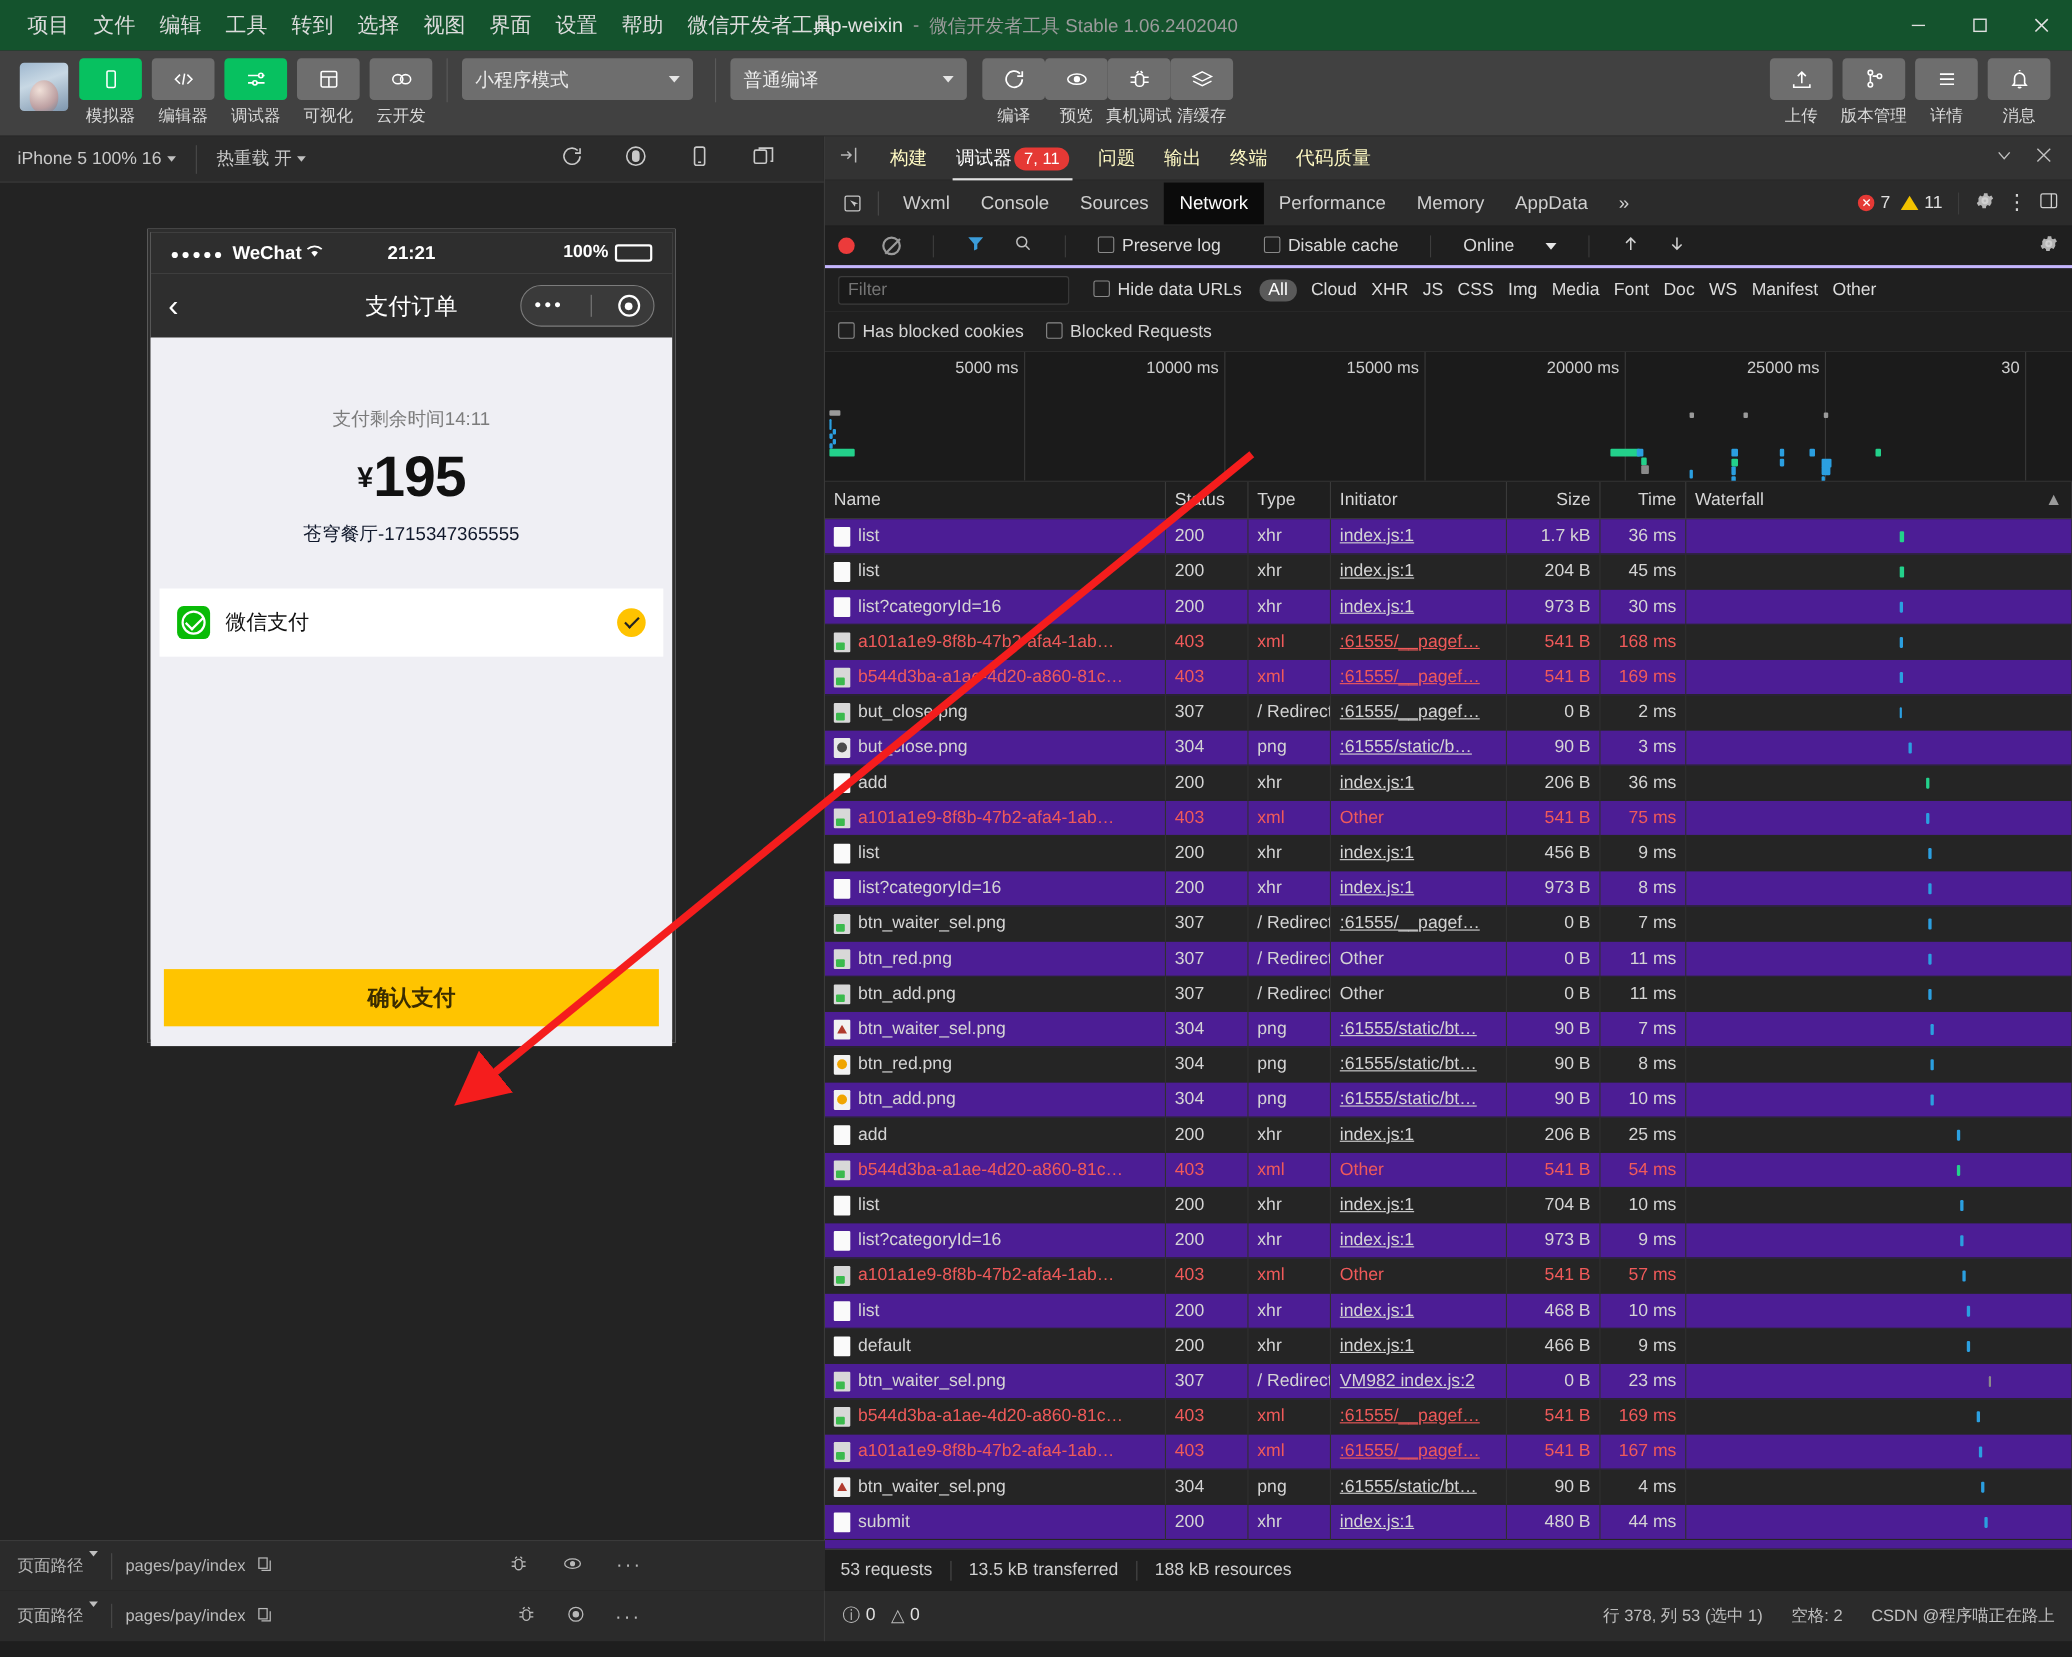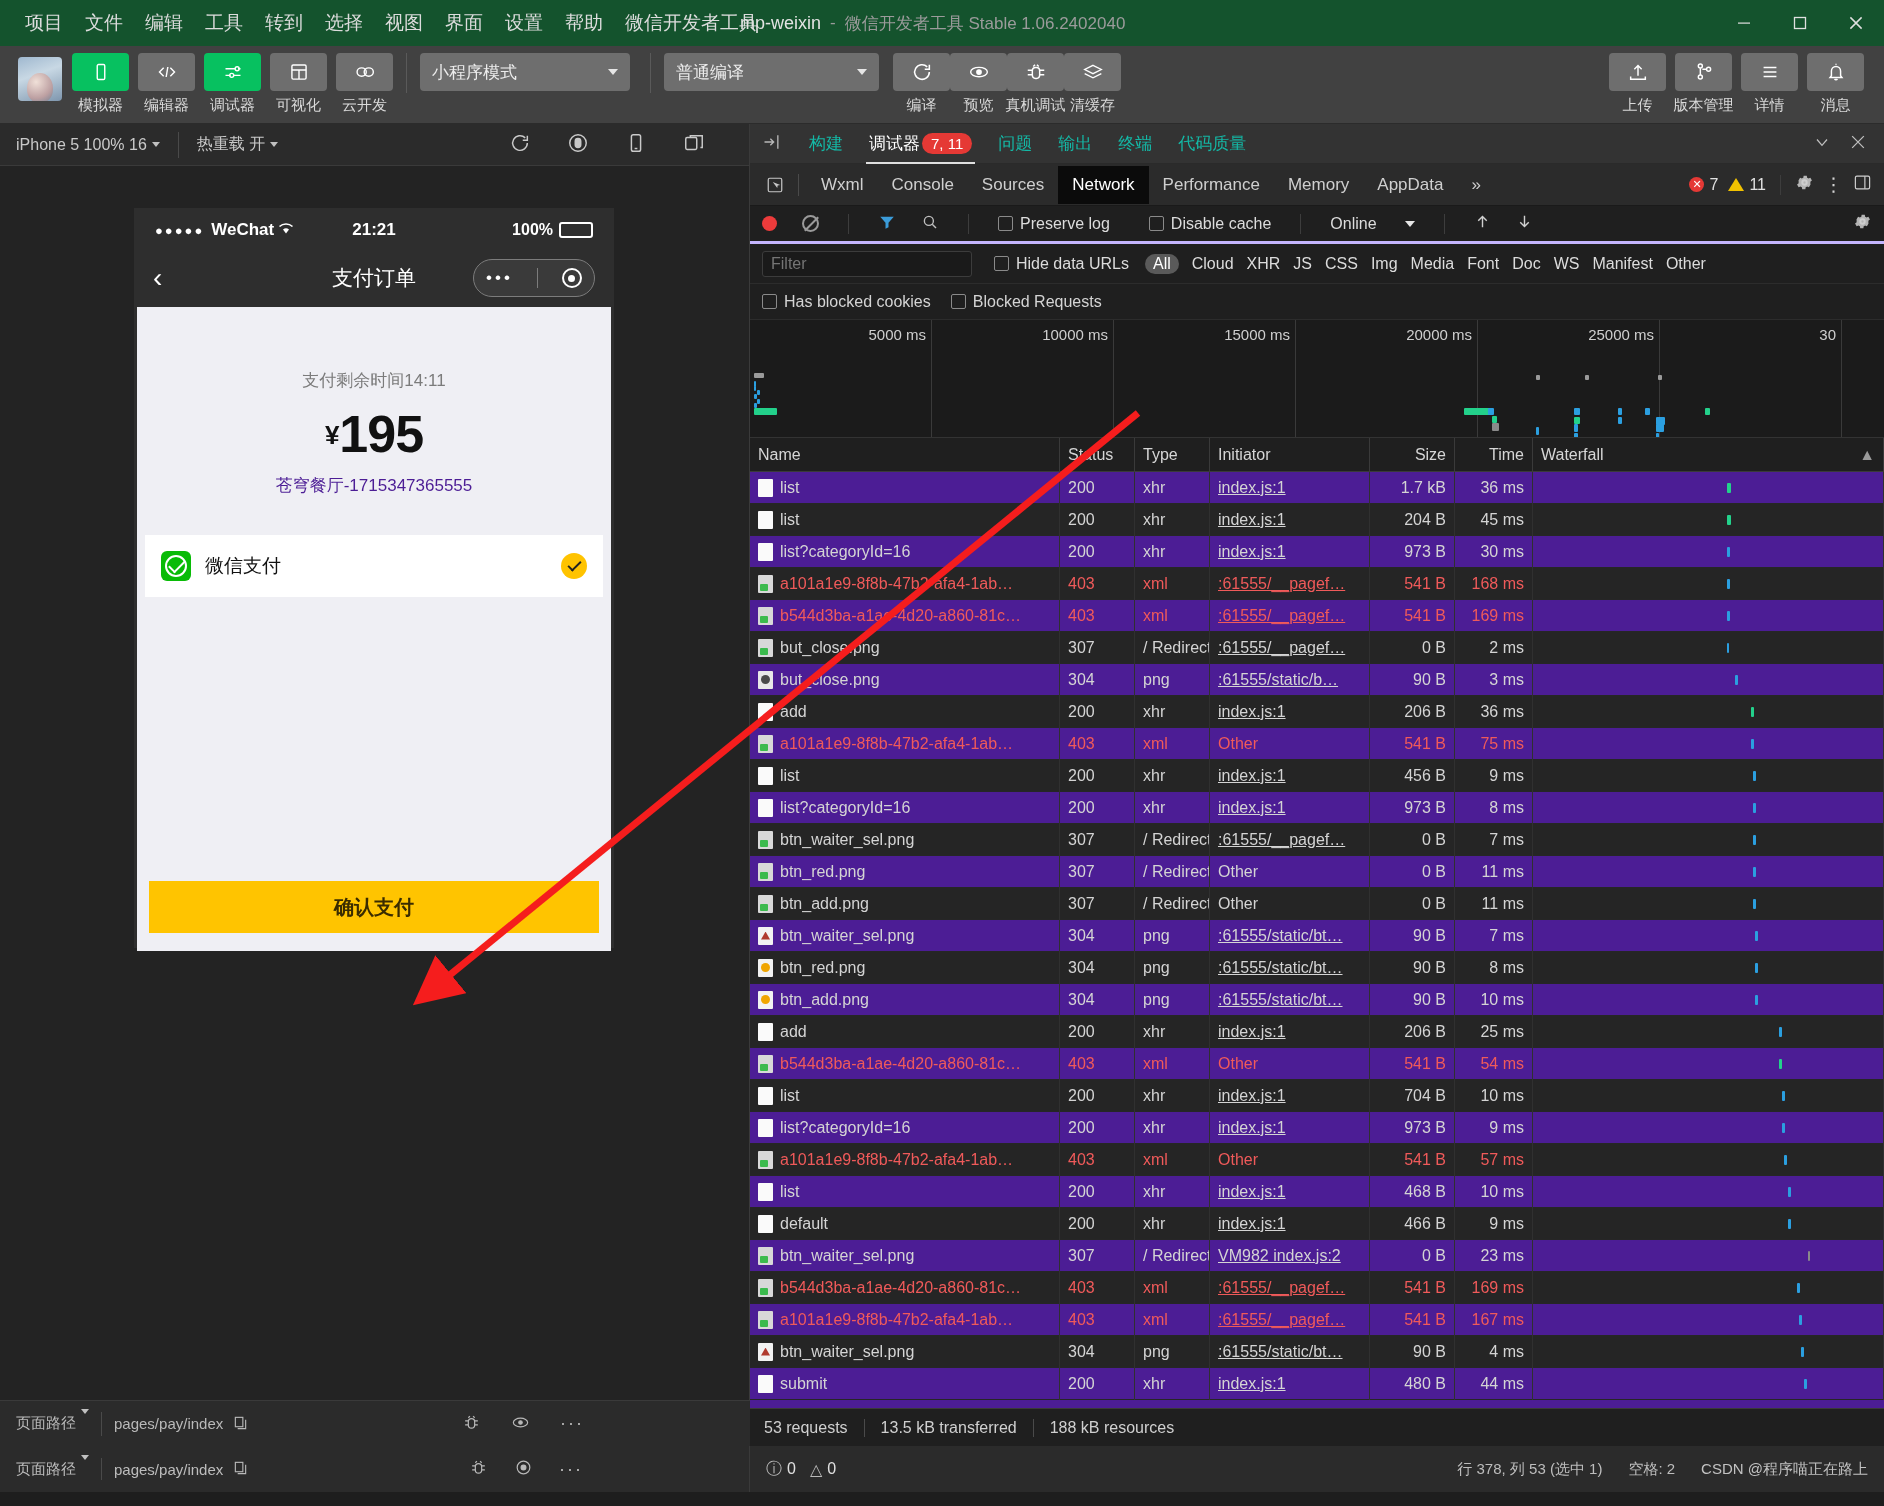--- a/index.html
+++ b/index.html
@@ -108,21 +108,21 @@
   }
   .capsule .bullets { letter-spacing:3px; font-size:17px; color:#fff;}
   .capsule .sep { width:1px; height:20px; background:#7c7c7c;}
   .capsule .tgt { width:20px;height:20px;border:2px solid #fff;border-radius:50%;display:flex;align-items:center;justify-content:center;}
   .capsule .tgt i { width:7px;height:7px;background:#fff;border-radius:50%;display:block;}
   .ph-body { height:644px; background:#efeff4; position:relative; padding-top:62px;}
   .pay-left { font-size:17px; color:#7b7b7b; text-align:center; }
   .pay-amt { text-align:center; margin-top:12px; color:#111; }
   .pay-amt .y { font-size:26px; vertical-align:8px; font-weight:bold;}
   .pay-amt .n { font-size:52px; font-weight:bold; letter-spacing:-1px;}
-  .pay-shop { font-size:17px; color:#4c1d95; text-align:center; margin-top:10px;}
+  .pay-shop { font-size:17px; color:#0f172a; text-align:center; margin-top:10px;}
   .pay-method {
     margin:38px 8px 0 8px; background:#fff; height:62px; display:flex; align-items:center;
     padding:0 16px;
   }
   .wx-icon { width:30px;height:30px;border-radius:6px;background:#09bb07; position:relative;}
   .wx-icon:after{content:"";position:absolute;left:8px;top:9px;width:14px;height:7px;border-left:2.5px solid #fff;border-bottom:2.5px solid #fff;transform:rotate(-45deg);}
   .wx-icon:before{content:"";position:absolute;left:4px;top:4px;width:22px;height:22px;border-radius:50%;border:2px solid #fff;box-sizing:border-box;}
   .pay-method .nm { font-size:19px; color:#111; margin-left:14px;}
   .check-yellow { margin-left:auto; width:26px;height:26px;border-radius:50%;background:#ffc300;position:relative;}
   .check-yellow:after{content:"";position:absolute;left:7px;top:8px;width:11px;height:5px;border-left:2.5px solid #222;border-bottom:2.5px solid #222;transform:rotate(-45deg);}
@@ -139,21 +139,21 @@
   .sim-foot .vsep { width:1px;height:24px;background:#4a4a4a;margin:0 12px;}
   .sim-foot-icons { margin-left:auto; display:flex; gap:30px; padding-right:150px; }
 
   
   .dev { flex:1; background:#1f1f1f; display:flex; flex-direction:column; min-width:0;}
   .dev-tabs {
     height:40px; background:#333333; display:flex; align-items:center; padding-left:12px; gap:6px;
     border-bottom:1px solid #2a2a2a;
   }
   .dev-tabs .dt {
-    font-size:17px; color:#14b8a6; padding:8px 11px; position:relative; white-space:nowrap;
+    font-size:17px; color:#fef9c3; padding:8px 11px; position:relative; white-space:nowrap;
   }
   .dev-tabs .dt.active { color:#fff; }
   .dev-tabs .dt.active:after{
     content:"";position:absolute;left:8px;right:8px;bottom:-1px;height:2px;background:#e0e0e0;
   }
   .badge-red {
     background:#e53935;color:#fff;border-radius:11px;padding:2px 9px;font-size:15px;margin-left:2px;
   }
   .dev-tabs-right{ margin-left:auto; display:flex; gap:16px; padding-right:16px; color:#c0c0c0;}
 

